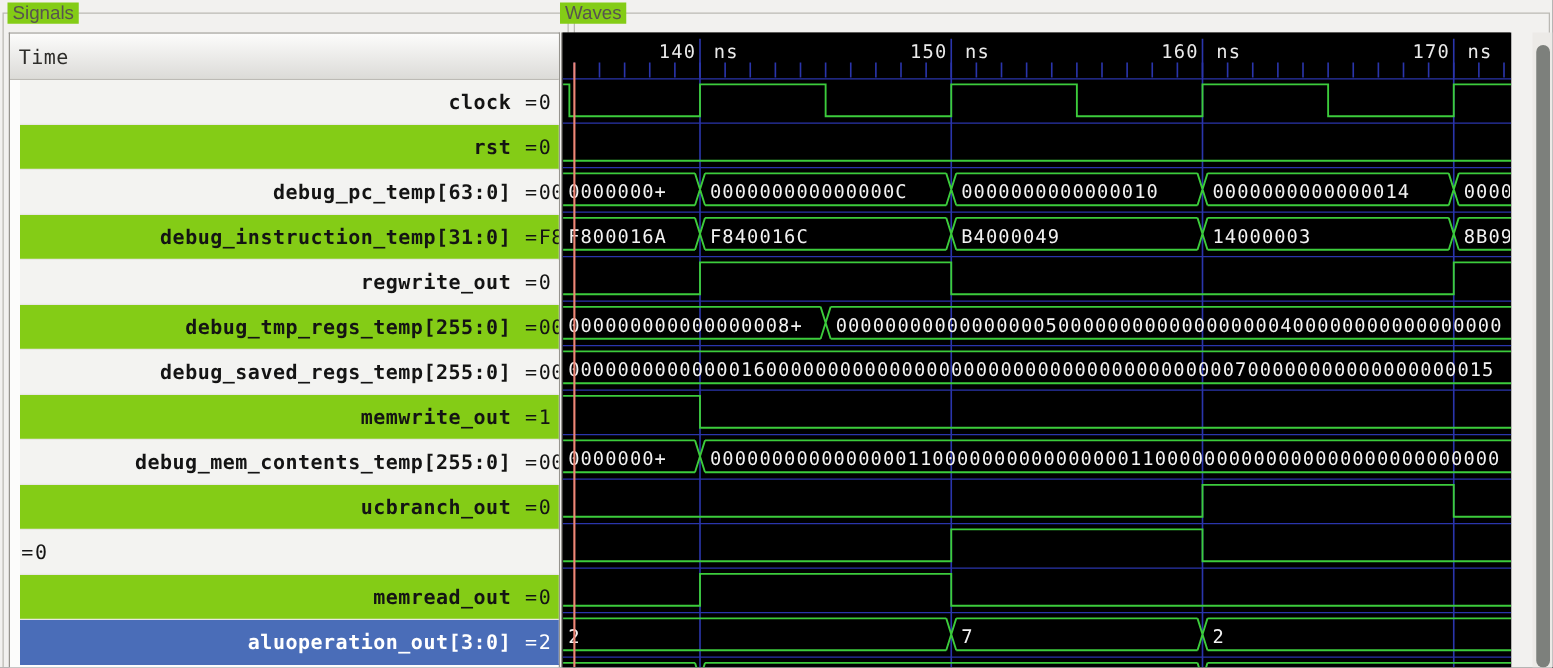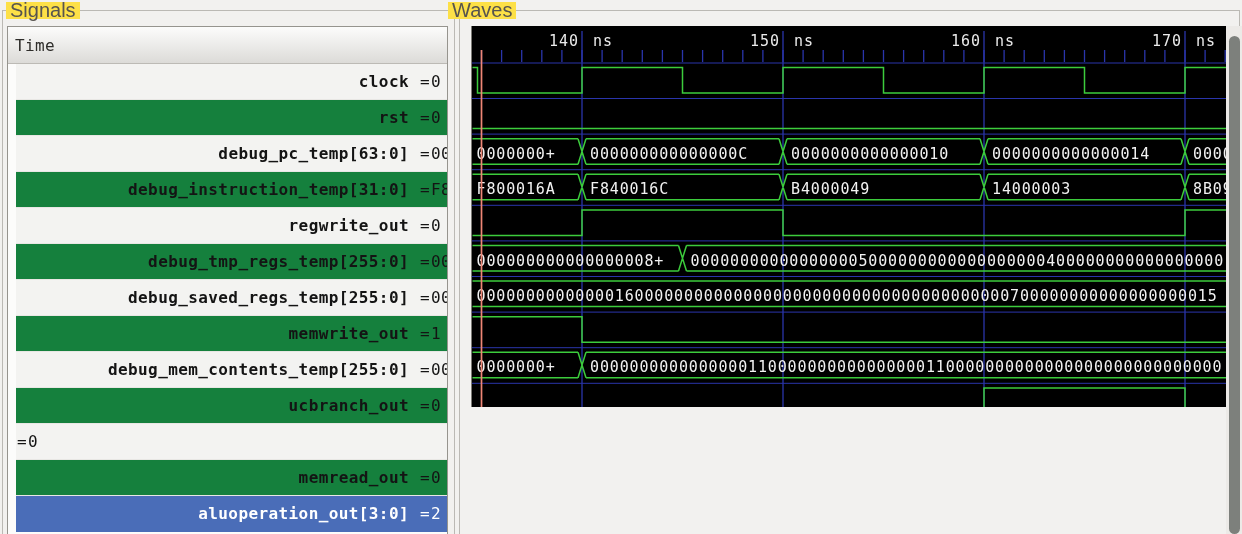--- a/index.html
+++ b/index.html
@@ -1,37 +1,37 @@
 <!DOCTYPE html>
 <html><head>
 <meta charset="utf-8">
 <style>
   html,body{margin:0;padding:0;width:1242px;height:534px;overflow:hidden;
     background:#f2f1ef;font-family:"Liberation Sans",sans-serif;position:relative;}
   .frame-border{position:absolute;border:1px solid #bbb9b4;box-sizing:border-box;}
-  .frame-label{position:absolute;top:2px;font-size:20px;color:#57544f;
-    background:#fde047;padding:0 4px;line-height:17px;z-index:3;}
+  .frame-label{position:absolute;top:2px;font-size:15px;color:#57544f;
+    background:#84cc16;padding:0 4px;line-height:17px;z-index:3;}
   
   #sig-list{position:absolute;left:7px;top:26px;width:441px;height:508px;
     background:#fcfcfb;border:1px solid #96948e;border-bottom:none;box-sizing:border-box;z-index:2;}
   #time-header{height:37px;background:linear-gradient(#fcfcfb,#dcdbd8);
     border-bottom:1px solid #bcbab5;display:flex;align-items:center;padding-left:7px;
     font-family:"DejaVu Sans Mono",monospace;font-size:16px;letter-spacing:.4px;color:#2e2d2a;box-sizing:border-box;}
   #rows-area{position:relative;}
   .sig-gutter{position:absolute;left:0;top:0;bottom:0;width:8px;background:#fcfcfb;z-index:1;}
   .sig-row{height:36px;margin-left:8px;display:flex;align-items:center;
-    background:#15803d;border-bottom:1px solid #e8e7e4;box-sizing:border-box;
+    background:#84cc16;border-bottom:1px solid #e8e7e4;box-sizing:border-box;
     font-family:"DejaVu Sans Mono",monospace;font-size:16px;letter-spacing:.4px;color:#141414;}
   .sig-row:nth-child(even){background:#f3f3f1;}
   .sig-row.sel{background:#4a6db8;color:#ffffff;border-bottom-color:#4a6db8;}
   .sig-name{flex:1;text-align:right;white-space:pre;overflow:hidden;font-weight:bold;}
   .sig-eq{width:12px;text-align:center;white-space:pre;}
   .sig-val{width:16px;overflow:hidden;white-space:pre;}
   
-  #wave-viewport{position:absolute;left:472px;top:26px;width:759px;height:381px;
+  #wave-viewport{position:absolute;left:450px;top:26px;width:759px;height:508px;
     background:#000;overflow:hidden;box-shadow:-1px 0 0 #7c7a75;z-index:2;}
   #wave-svg{display:block;}
   .rt{font-family:"DejaVu Sans Mono",monospace;font-size:15px;letter-spacing:1px;fill:#eaeaea;}
   .bt{font-family:"DejaVu Sans Mono",monospace;font-size:15px;letter-spacing:.85px;fill:#f2f2f2;}
   #v-scrollbar{position:absolute;left:1226px;top:26px;width:16px;height:508px;background:#eceae7;z-index:2;}
   #v-thumb{position:absolute;left:3px;top:10px;width:11px;height:498px;background:#7d807c;border-radius:6px;}
 </style>
 </head>
 <body>
 

